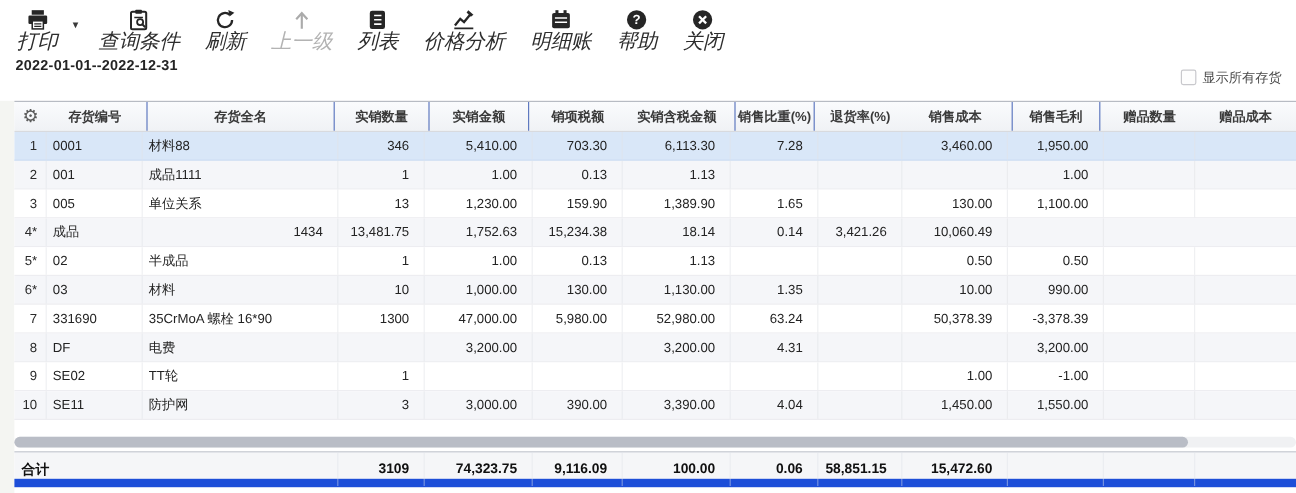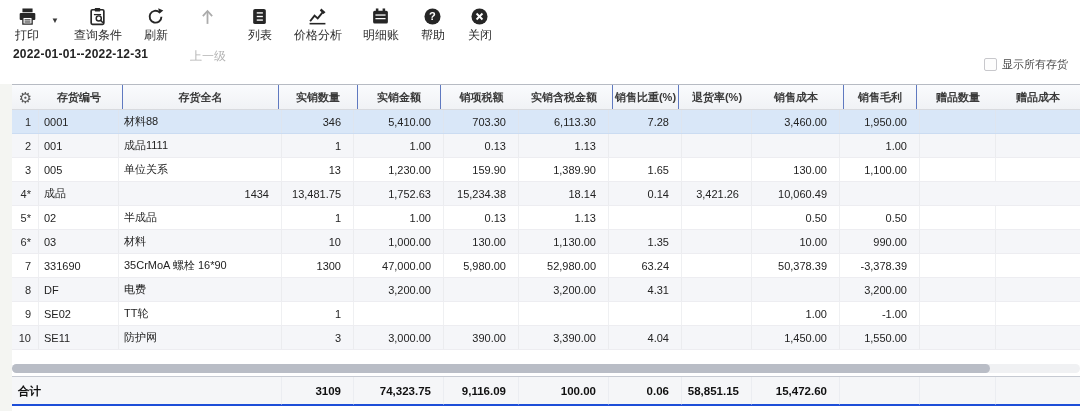--- a/index.html
+++ b/index.html
@@ -2,22 +2,22 @@
 <html><head>
 <meta charset="utf-8">
 <style>
   * { margin:0; padding:0; box-sizing:border-box; }
   html,body { width:1080px; height:411px; overflow:hidden; background:#ffffff;
     font-family:"Liberation Sans","DejaVu Sans",sans-serif; }
   
   .toolbar { position:absolute; left:14px; top:7px; height:42px; display:flex; align-items:flex-start; gap:21px; }
   .tb-item { display:flex; flex-direction:column; align-items:center; gap:3px; cursor:pointer; min-width:26px; }
   .tb-item .ticon { height:19px; display:flex; align-items:center; justify-content:center; }
-  .tb-item .tlabel { font-size:12px; color:#2d2d2d; white-space:nowrap; line-height:12px; }
-  .tb-item.disabled .tlabel { color:#b3b3b3;margin-top:21px; }
+  .tb-item .tlabel { font-size:17px; color:#2d2d2d; white-space:nowrap; line-height:12px;font-style:italic; }
+  .tb-item.disabled .tlabel { color:#b3b3b3; }
   .tb-caret { font-size:8px; color:#3a3a3a; align-self:flex-start; margin-top:9px; margin-left:-10px; margin-right:-6px; cursor:pointer; }
   
   .date-range { position:absolute; left:13px; top:47px; font-size:12px; font-weight:700; color:#242424; letter-spacing:0.2px; }
   .show-all { position:absolute; right:12px; top:57px; display:flex; align-items:center; gap:5px; cursor:pointer;text-align:right; }
   .show-all .cb { width:13px; height:13px; border:1px solid #c8c8cc; border-radius:2px; background:#fdfdfd; }
   .show-all .cb-label { font-size:11px; color:#4a4a4a; }
   
   .left-strip { position:absolute; left:0; top:84px; width:12px; height:327px; background:#f4f5f2; }
   .grid-row { display:grid; grid-template-columns:27px 80px 163px 72px 90px 75px 90px 73px 70px 88px 80px 76px 84px; }
   .thead { position:absolute; left:12px; top:84px; width:1068px; height:26px;
@@ -35,21 +35,21 @@
     border-right:1px solid rgba(225,227,232,0.55); }
   .td:last-child { border-right:none; }
   .td.a-right { justify-content:flex-end; padding-right:12px; }
   .td.a-left { justify-content:flex-start; padding-left:5px; }
   .td.rownum { justify-content:flex-end; padding-right:7px; color:#2b2b2b; }
   
   .hscroll { position:absolute; left:12px; top:364px; width:1068px; height:9px; background:#f0f1f3; border-radius:5px; }
   .hscroll .thumb { position:absolute; left:0; top:0; height:9px; width:978px; background:#b9bdc6; border-radius:5px; cursor:grab; }
   
   .tfoot { position:absolute; left:12px; top:376px; width:1068px; height:30px;
-    background:#f5f6f8; border-top:1px solid #c6cad2; border-bottom:2px solid #1d4ed8; }
+    background:#f5f6f8; border-top:1px solid #c6cad2; border-bottom:7px solid #1d4ed8; }
   .tfoot .td { font-weight:700; color:#101010; font-size:11.5px; height:28px; border-right:1px solid rgba(225,227,232,0.45); }
   .tfoot .tlab { grid-column:1 / span 3; justify-content:flex-start; padding-left:6px; }
   svg { display:block; }
 </style>
 </head>
 <body>
 
 <div class="toolbar">
   <div class="tb-item">
     <span class="ticon">

